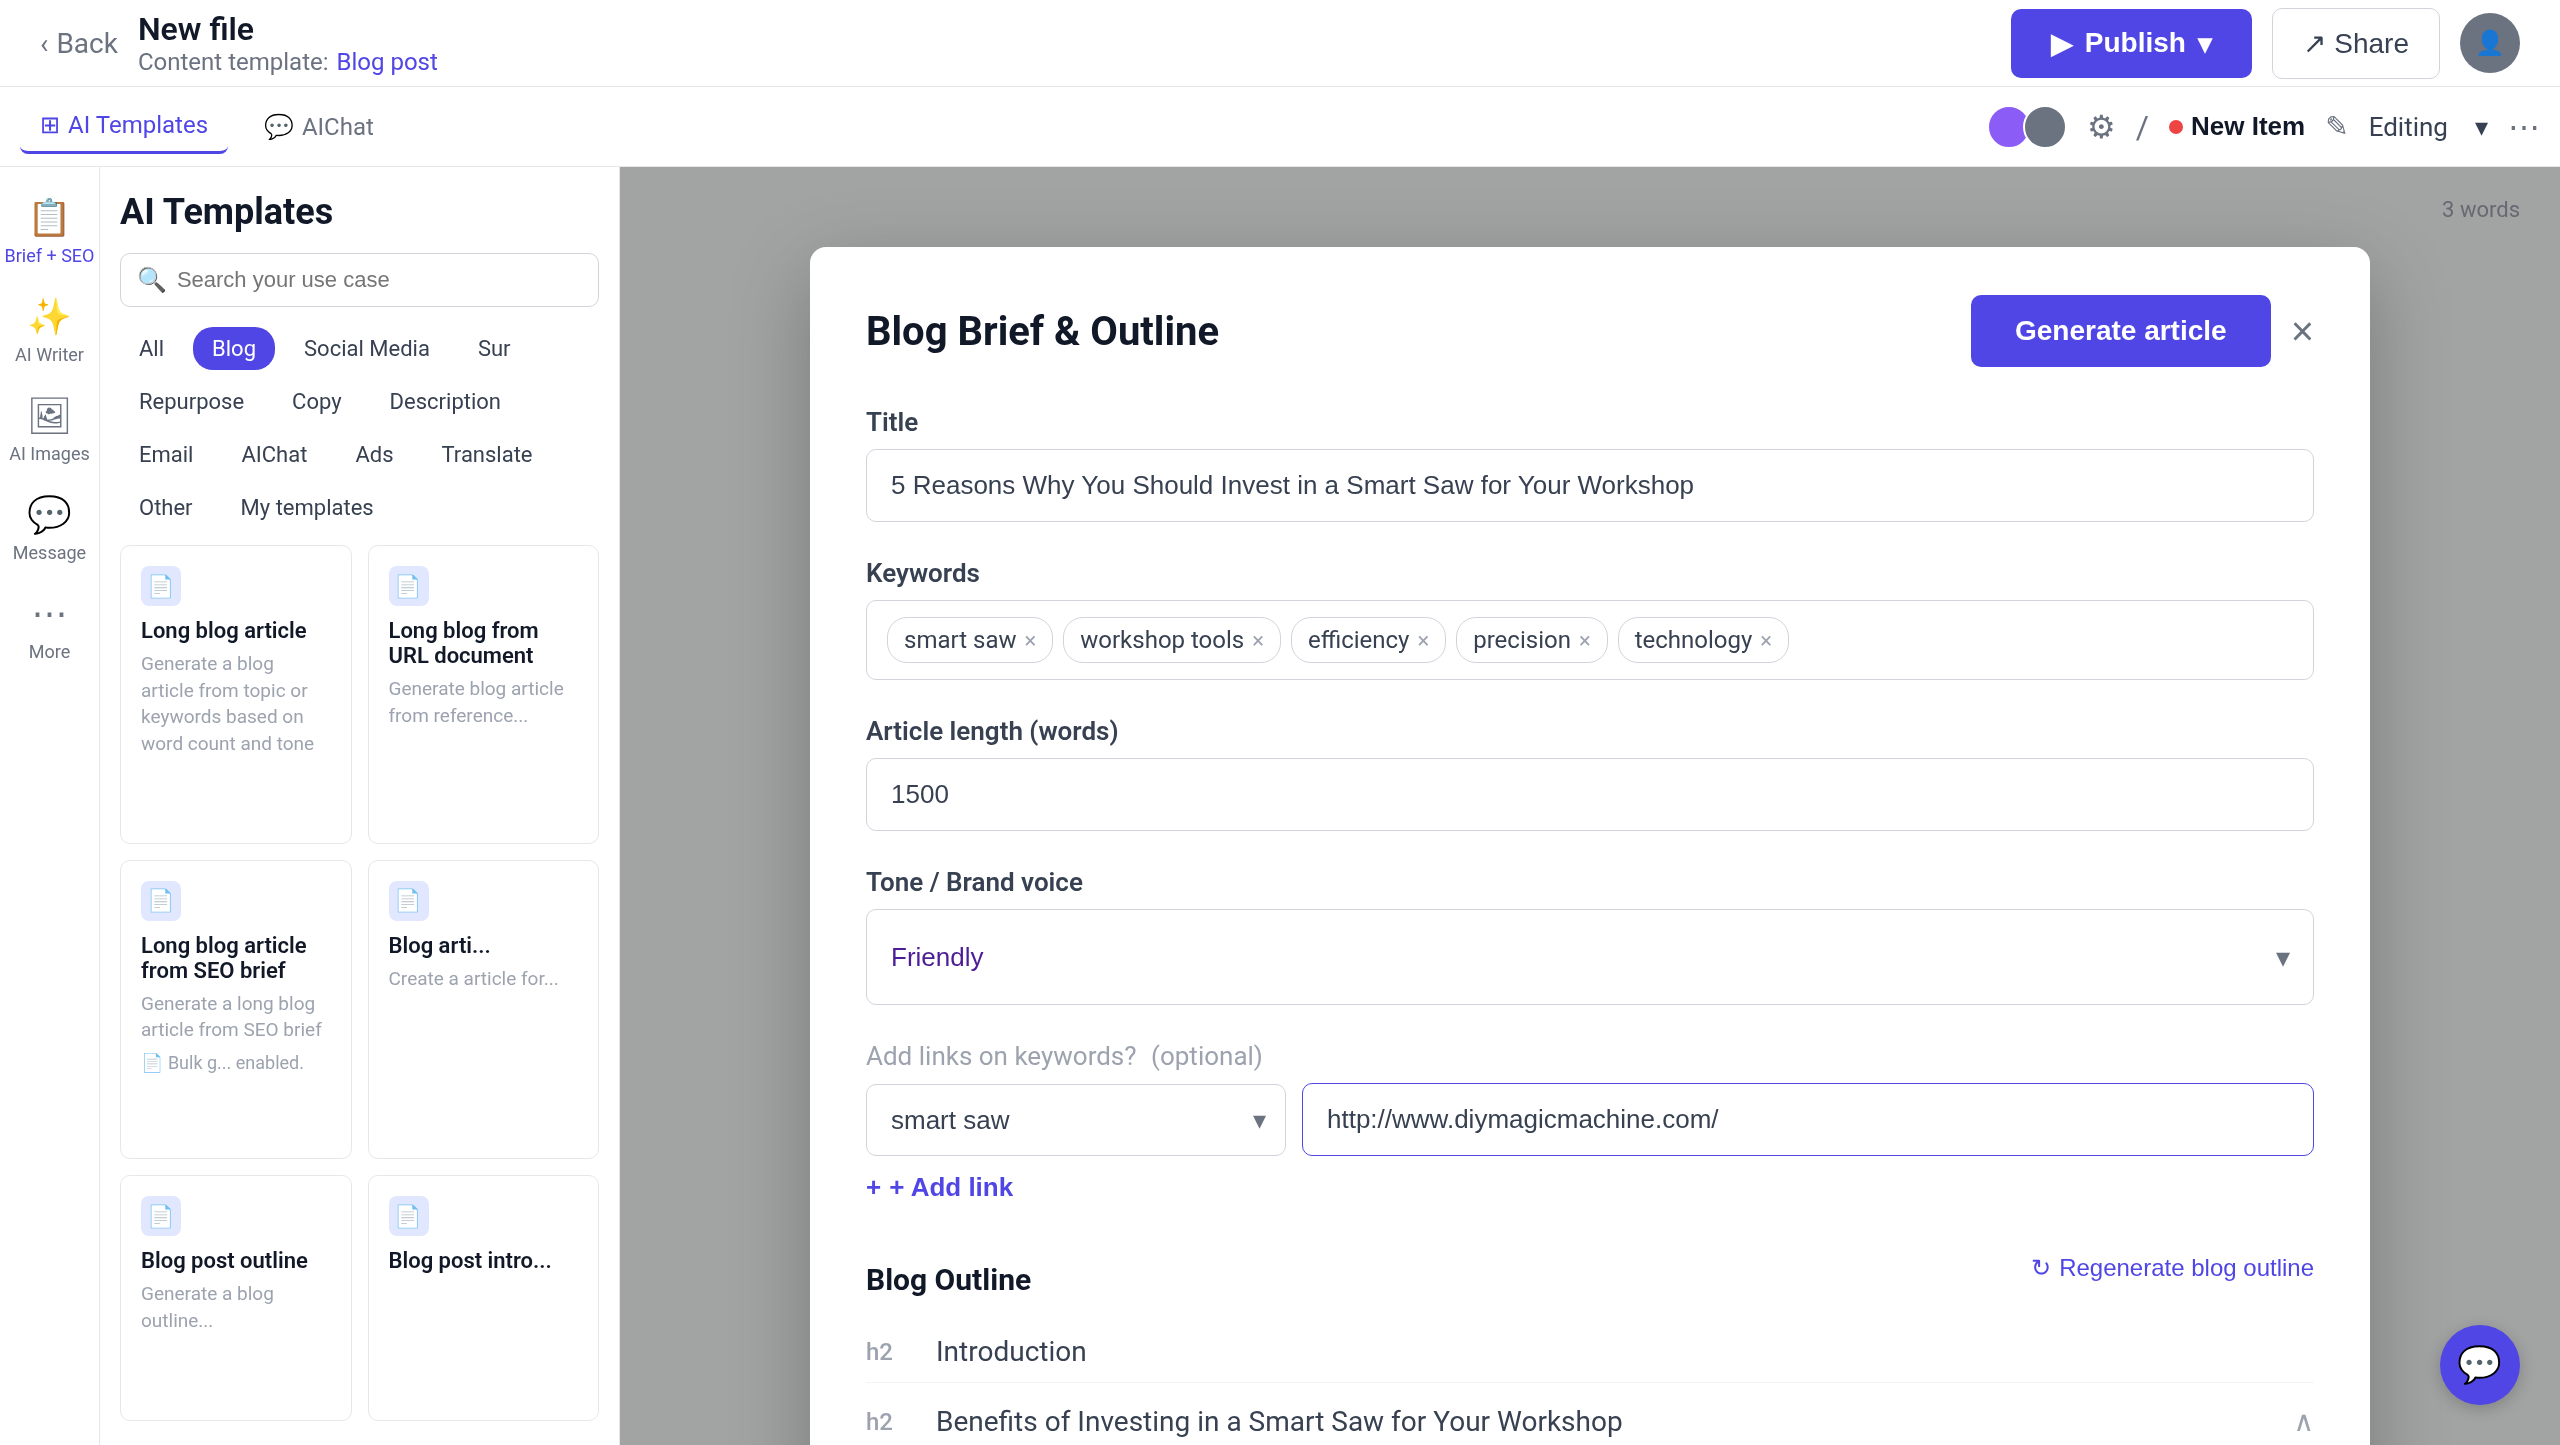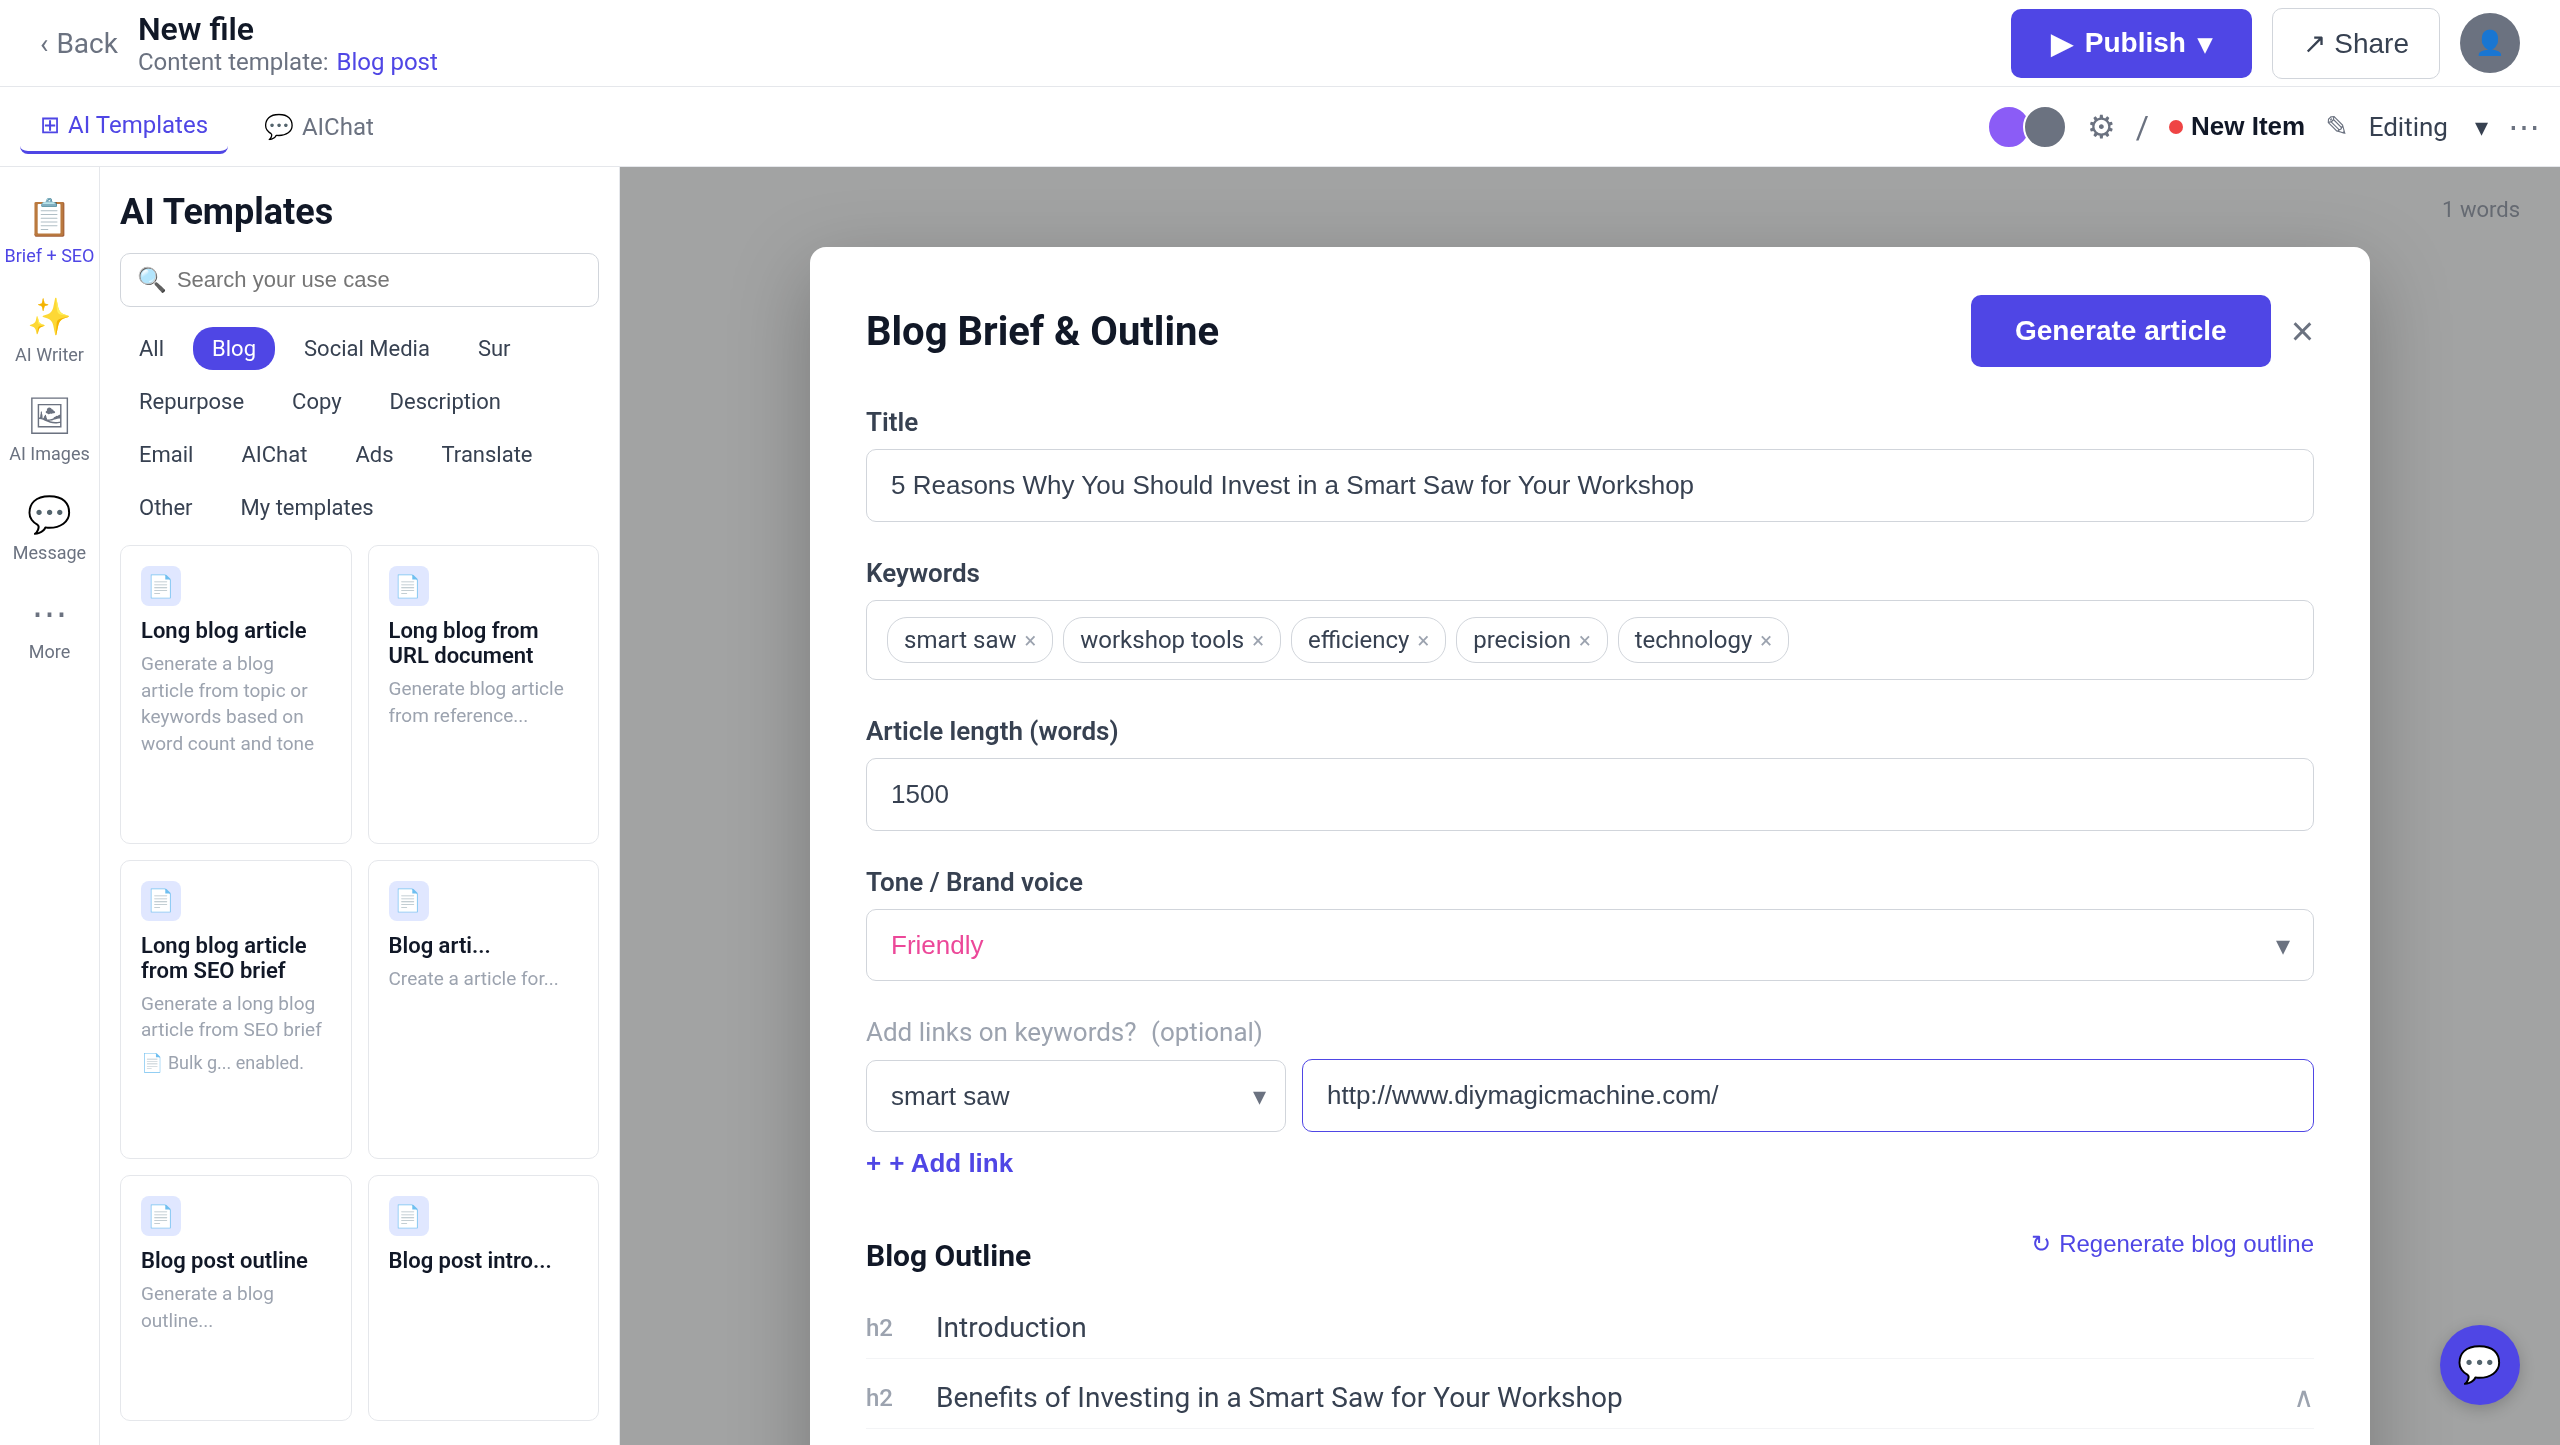--- a/index.html
+++ b/index.html
@@ -418,23 +418,23 @@
       color: #9ca3af;
       cursor: pointer;
       font-size: 22px;
     }
 
     
     .tone-select {
       width: 100%;
       border: 1.5px solid #d1d5db;
       border-radius: 10px;
-      padding: 20px 24px;
+      padding: 32px 24px;
       font-size: 26px;
-      color: #ec4899;
+      color: #4c1d95;
       background: #fff;
       appearance: none;
       outline: none;
       cursor: pointer;
     }
     .select-wrapper {
       position: relative;
     }
     .select-wrapper::after {
       content: '▾';
@@ -746,21 +746,21 @@
         </div>
         <div class="template-card">
           <div class="card-icon">📄</div>
           <h4>Blog post intro...</h4>
           <p></p>
         </div>
       </div>
     </div>
 
     <div class="editor-area">
-      <div class="word-count">1 words</div>
+      <div class="word-count">3 words</div>
 
       <div class="overlay">
 
         <div class="modal">
 
           <div class="modal-header">
             <h2 class="modal-title">Blog Brief &amp; Outline</h2>
             <div class="modal-header-right">
               <button class="generate-btn">Generate article</button>
               <button class="close-btn">×</button>

